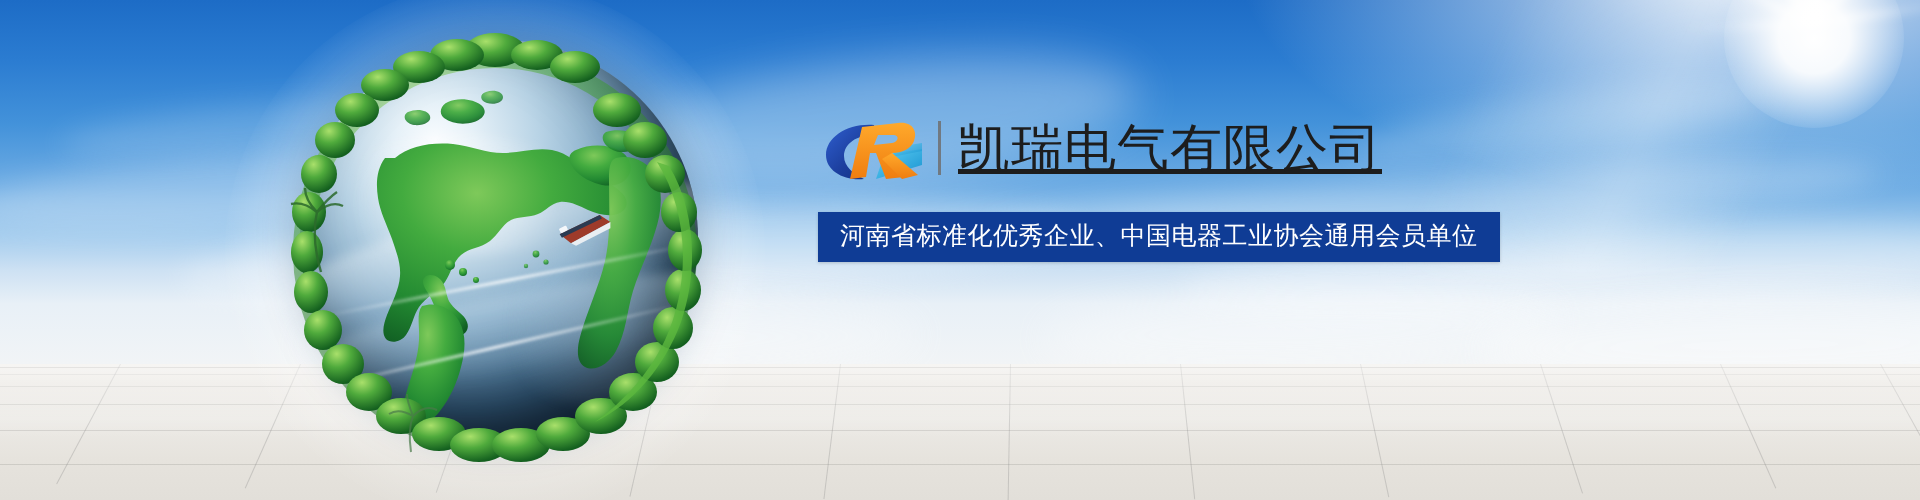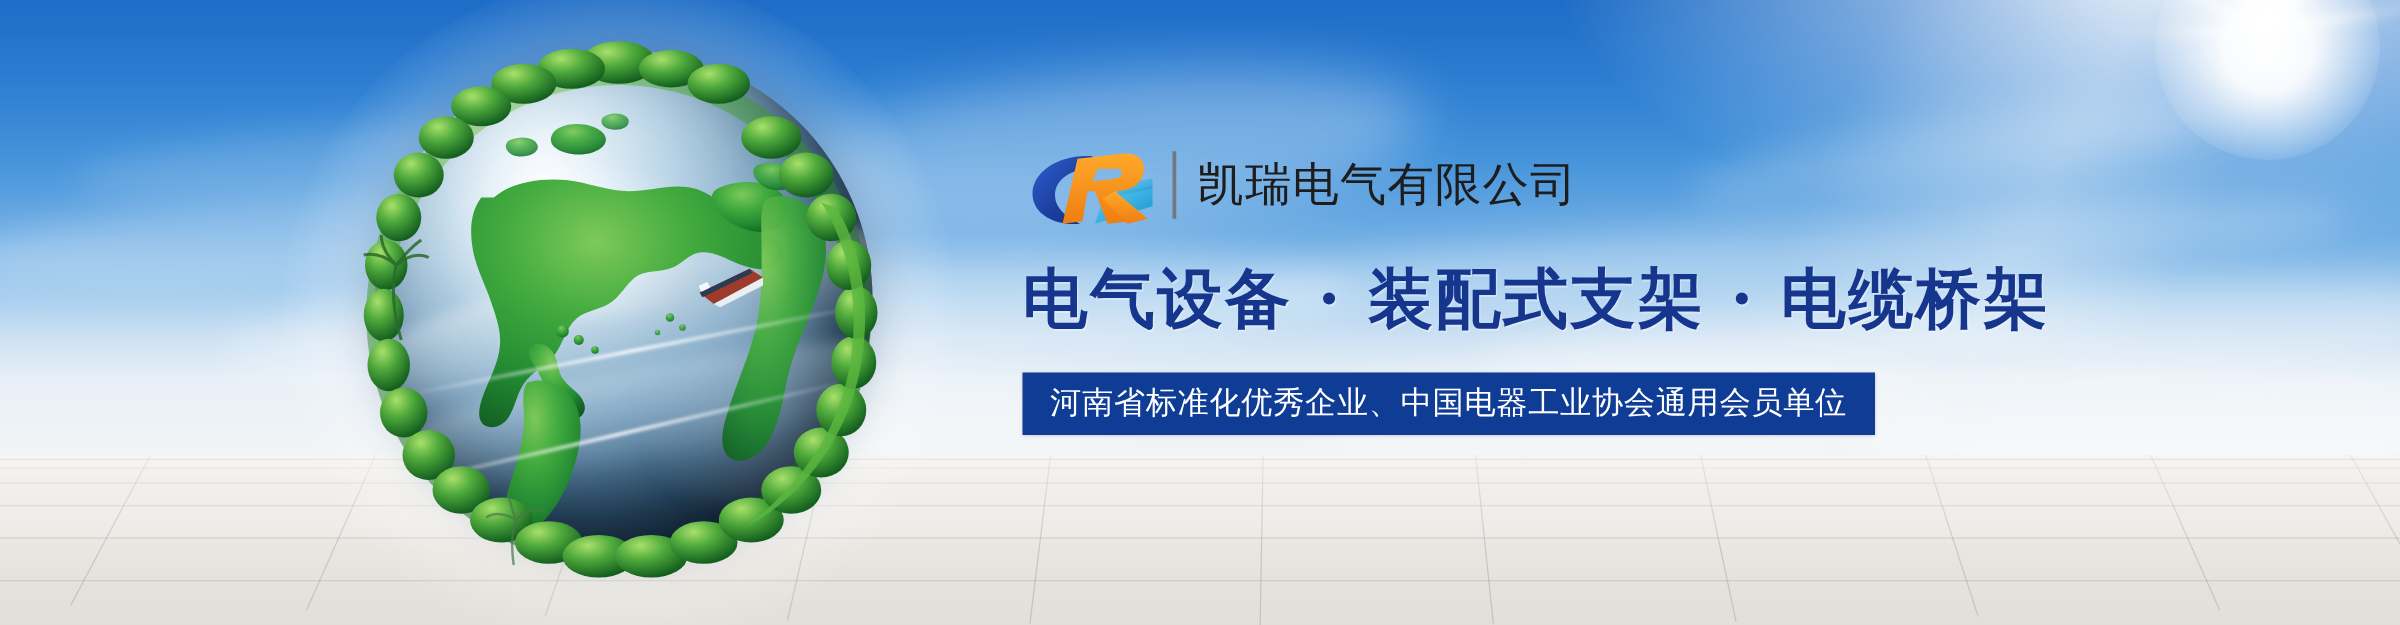--- a/index.html
+++ b/index.html
@@ -76,22 +76,22 @@
   .globe svg.land{position:absolute;left:0;top:0;width:398px;height:398px;}
 
   .ship{position:absolute;left:258px;top:178px;width:56px;height:26px;transform:rotate(-18deg);}
 
   
   .content{position:absolute;left:818px;top:112px;width:700px;}
   .logo-row{display:flex;align-items:center;height:72px;}
   .logomark{width:114px;height:66px;position:relative;flex:0 0 auto;}
   .divider{width:3px;height:54px;background:#6f6f6f;margin:0 17px 0 6px;flex:0 0 auto;opacity:.85;}
   .names{display:flex;flex-direction:column;justify-content:center;}
-  .cn-name{font-family:"DejaVu Sans",sans-serif;font-size:37px;line-height:46px;color:#1d1d1d;
-    letter-spacing:1px;font-weight:400;white-space:nowrap;}
+  .cn-name{font-family:"DejaVu Sans",sans-serif;font-size:52px;line-height:46px;color:#1d1d1d;
+    letter-spacing:1px;font-weight:400;white-space:nowrap;text-decoration:underline;}
   .en-name{font-family:"Liberation Sans",sans-serif;font-size:17.5px;line-height:24px;color:#3a3a3a;
     letter-spacing:.9px;white-space:nowrap;margin-top:2px;}
 
   .slogan{margin-top:26px;font-family:"DejaVu Serif","Liberation Serif",serif;font-weight:700;
     font-size:52px;line-height:60px;color:#16368e;white-space:nowrap;letter-spacing:2px;
     text-shadow:1px 1px 0 rgba(255,255,255,.35);}
 
   .badge{margin-top:28px;display:inline-block;background:#0f3c95;color:#ffffff;
     padding:9px 22px 11px 22px;font-family:"DejaVu Sans",sans-serif;font-size:25px;line-height:30px;
     white-space:nowrap;letter-spacing:.5px;box-shadow:0 1px 3px rgba(0,0,0,.18);}
@@ -295,18 +295,17 @@
         </svg>
       </div>
 
       <div class="divider"></div>
 
       <div class="names">
         <div class="cn-name">凯瑞电气有限公司</div>
       </div>
     </div>
 
-    <div class="slogan">电气设备 · 装配式支架 · 电缆桥架</div>
 
     <div><span class="badge">河南省标准化优秀企业、中国电器工业协会通用会员单位</span></div>
   </div>
 
 </div>
 
 </body></html>

